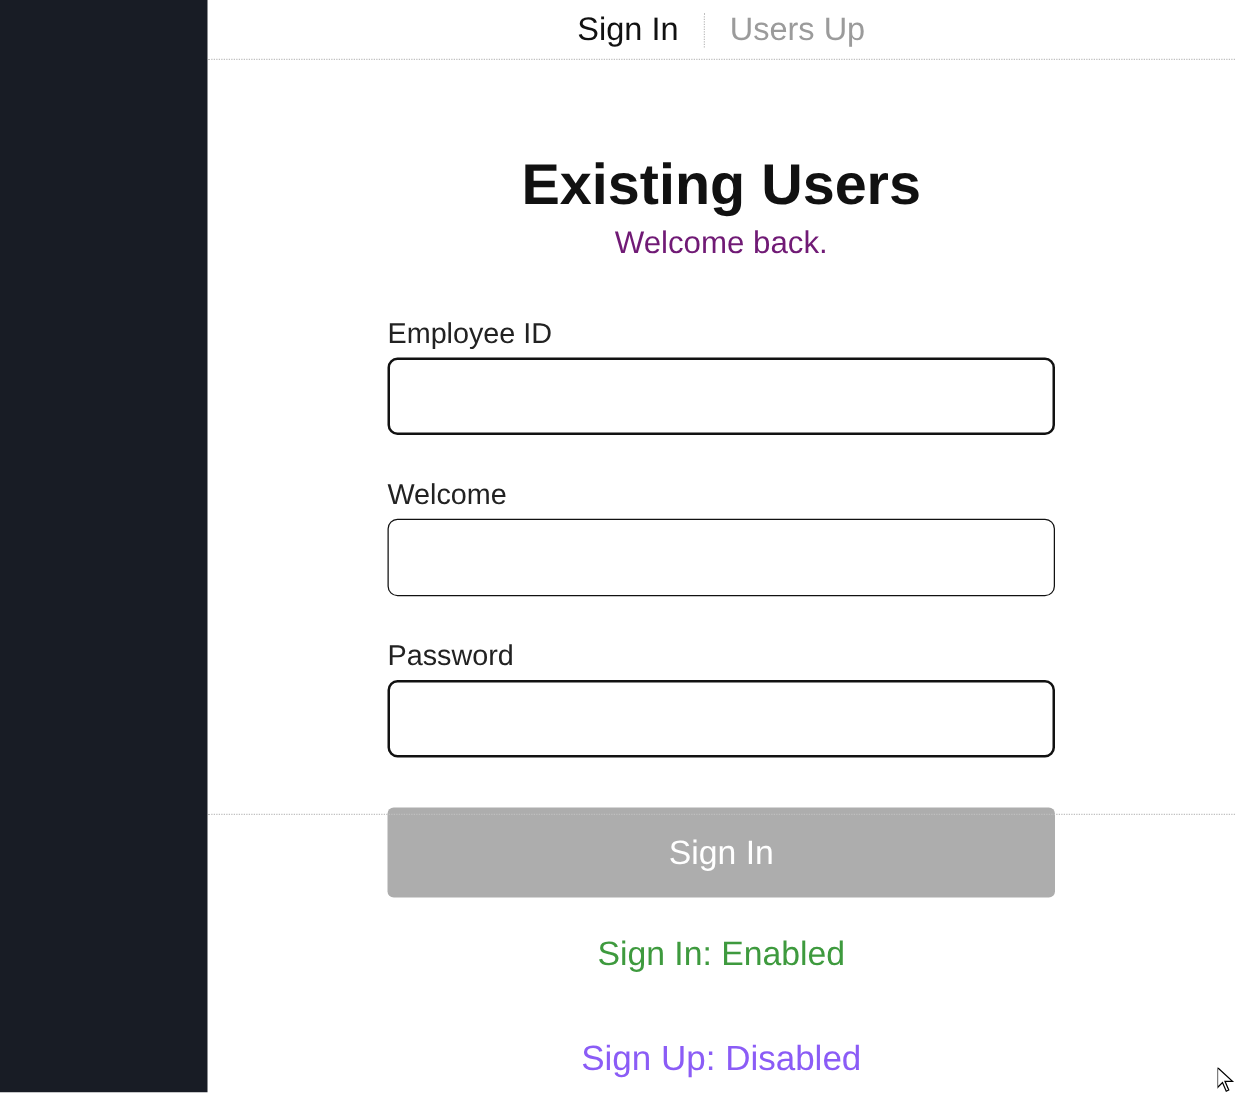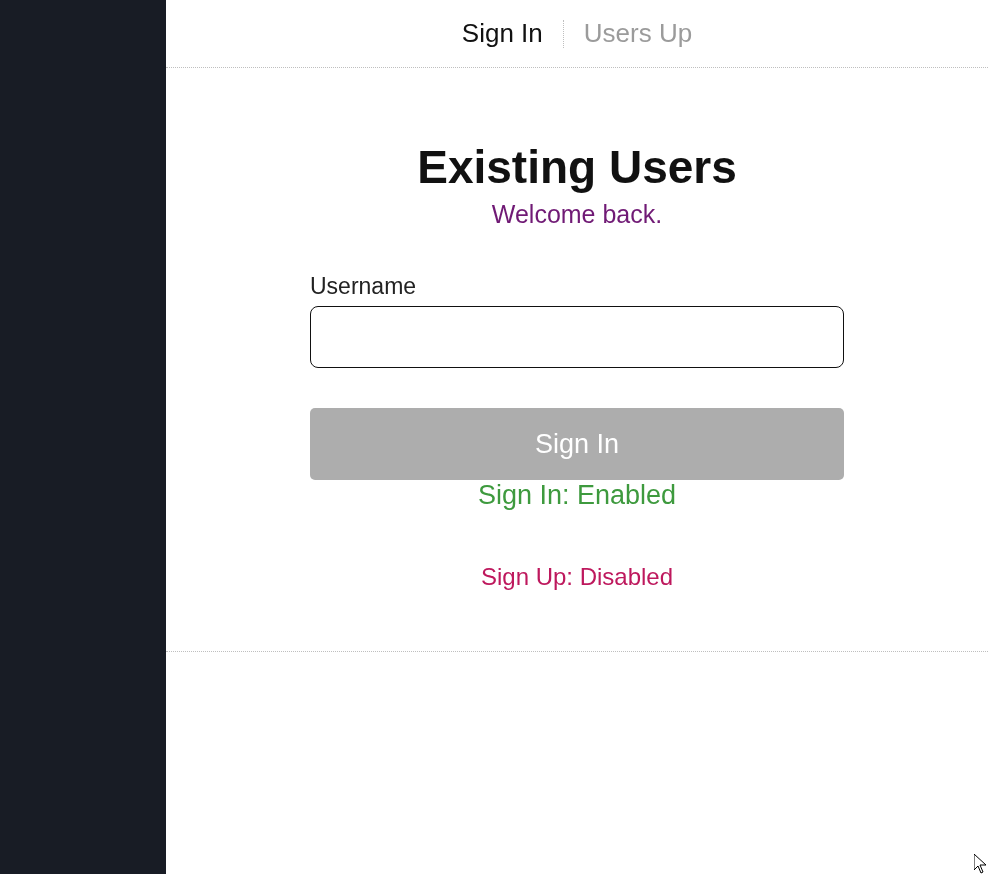--- a/index.html
+++ b/index.html
@@ -106,24 +106,25 @@
       font-size: 27px;
       border: none;
       border-radius: 5px;
       margin-top: 6px;
       cursor: pointer;
     }
     .status-enabled {
       font-size: 27px;
       color: #3e9a3e;
       text-align: center;
+      margin-top: 30px;
     }
     .status-disabled {
-      font-size: 24px;
-      color: #be185d;
+      font-size: 28px;
+      color: #8b5cf6;
       text-align: center;
       margin-top: 52px;
     }
     .bottom-line {
       position: absolute;
       left: 0;
       right: 0;
       bottom: 15px;
       height: 0;
       border-top: 1px dotted #bfbfbf;
@@ -149,26 +150,34 @@
     <div class="tab-divider"></div>
     <div class="tab inactive">Users Up</div>
   </div>
 
   <div class="content">
     <h1 class="page-title">Existing Users</h1>
     <div class="subtitle">Welcome back.</div>
 
     <div class="form">
 
+      <div class="field-group">
+        <div class="field-label">Employee ID</div>
+        <input type="text" class="field-input" value="" style="">
+      </div>
 
       <div class="field-group">
-        <div class="field-label">Username</div>
+        <div class="field-label">Welcome</div>
         <input type="text" class="field-input thin" value="" style="">
       </div>
 
+      <div class="field-group">
+        <div class="field-label">Password</div>
+        <input type="password" class="field-input" value="" style="">
+      </div>
 
       <button class="submit-btn">Sign In</button>
 
       <div class="status-enabled">Sign In: Enabled</div>
       <div class="status-disabled">Sign Up: Disabled</div>
 
     </div>
   </div>
 
   <div class="bottom-line"></div>

